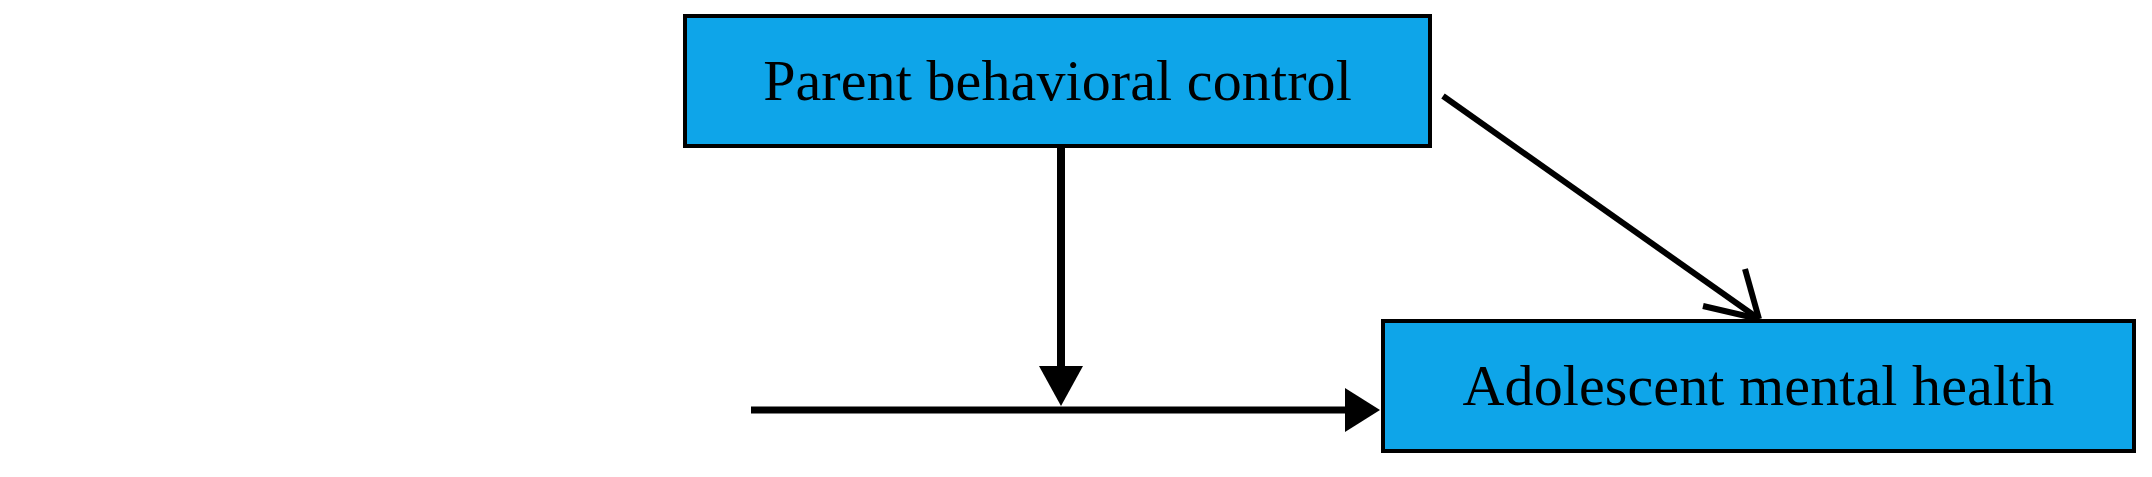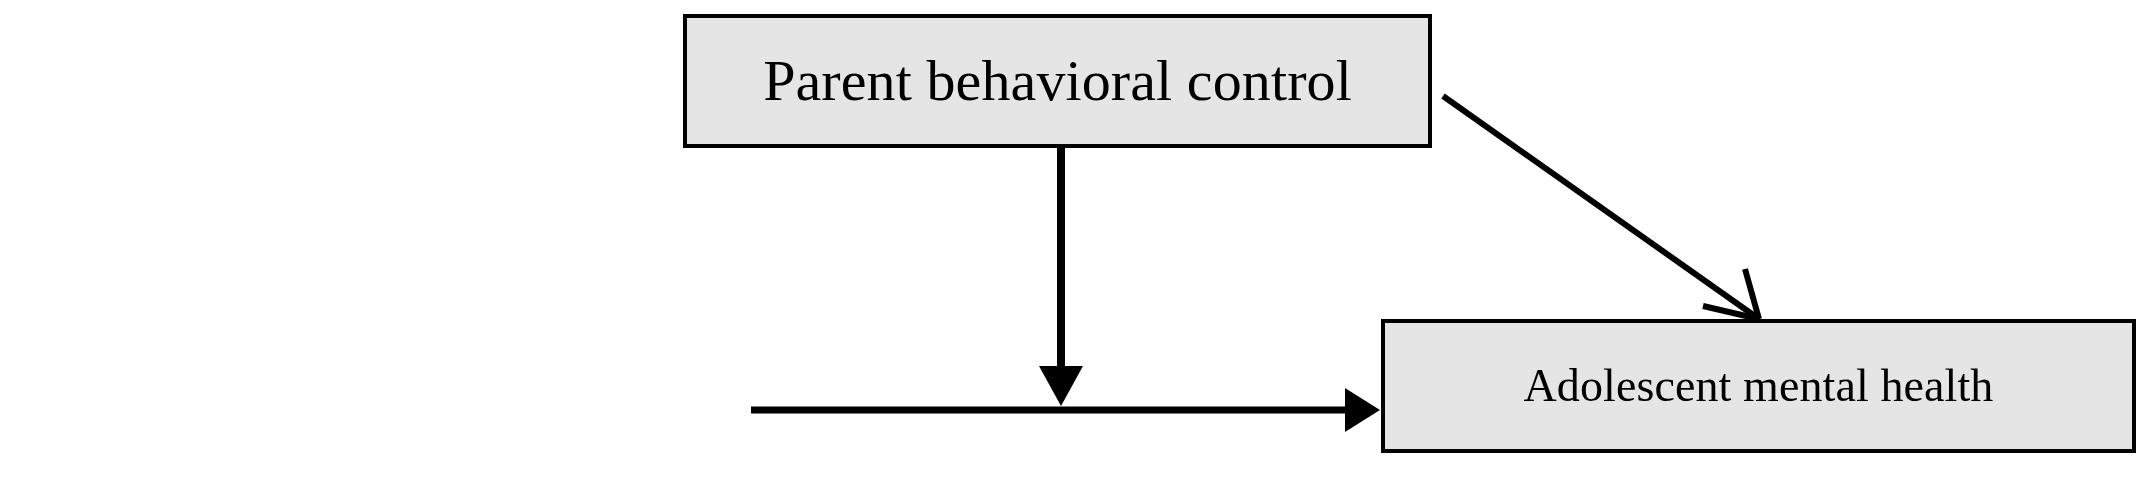--- a/index.html
+++ b/index.html
@@ -22,21 +22,21 @@
     position: absolute;
     left: 0;
     top: 0;
     width: 2152px;
     height: 477px;
     pointer-events: none;
   }
   .node-box {
     position: absolute;
     box-sizing: border-box;
-    background: #e5e5e5;
+    background: #0ea5e9;
     border: 4px solid #000000;
     display: flex;
     align-items: center;
     justify-content: center;
     z-index: 5;
   }
   .node-label {
     font-family: "Liberation Serif", "DejaVu Serif", serif;
     color: #000000;
     white-space: nowrap;
@@ -62,21 +62,21 @@
   #node-parent-child-relationship .node-label {
     font-size: 58px;
   }
   #node-adolescent-mental-health {
     left: 1381px;
     top: 319px;
     width: 755px;
     height: 134px;
   }
   #node-adolescent-mental-health .node-label {
-    font-size: 46px;
+    font-size: 58px;
   }
 </style>
 </head>
 <body>
 
 <div id="diagram-canvas">
 
   <svg class="edge-layer" viewBox="0 0 2152 477" width="2152" height="477" xmlns="http://www.w3.org/2000/svg">
 
     <g>

